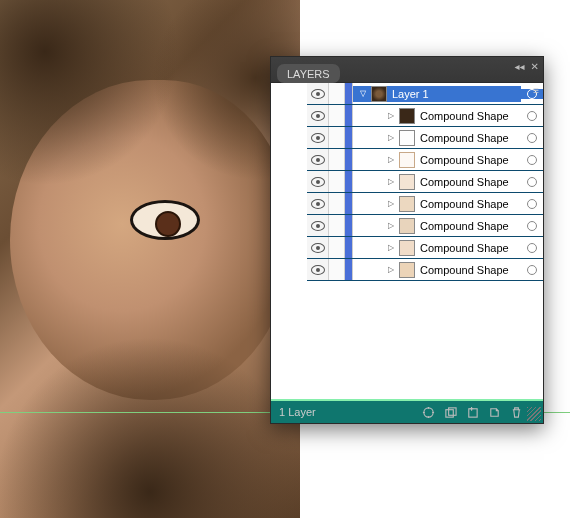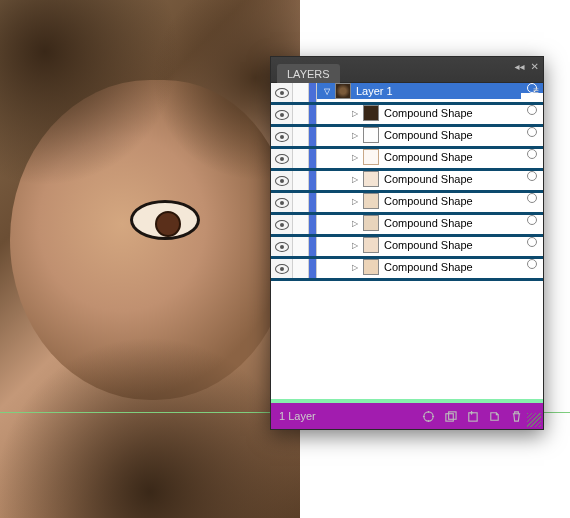--- a/index.html
+++ b/index.html
@@ -65,39 +65,40 @@
     padding-left: 6px;
     border-bottom:1px solid #2a2a2a;
   }
   .panel-tab {
     background:#535353;
     padding: 4px 10px 3px;
     font-size:11px;
     color:#ddd;
     border-top-left-radius:3px;
     border-top-right-radius:3px;
-    position:relative; top:1px;
+    position:relative; top:1px;border-radius:7px;
   }
   .panel-controls {
     position:absolute; right:4px; top:4px;
     display:flex; gap:6px;
   }
   .panel-controls span { cursor:pointer; font-size:10px; color:#bbb; }
   .panel-menu { position:absolute; right:4px; top:28px; color:#ccc; font-size:10px; cursor:pointer; }
 
   .layer-list {
     background:#fff;
     color:#000;
     max-height: 360px;
     overflow:hidden;
   }
   .row {
-    display:flex; align-items:flex-start;
+    display:flex; align-items:center;
     height:22px;
-    border-bottom:3px solid #0c4a6e;
+    border-bottom:1px solid #0c4a6e;
+    margin-left:36px;
   }
   .vis-col {
     width:22px; height:100%;
     display:flex;align-items:center;justify-content:center;
     border-right:1px solid #d0d0d0;
     background:#f5f5f5;
   }
   .lock-col {
     width:16px; height:100%;
     border-right:1px solid #d0d0d0;
@@ -149,24 +150,24 @@
   .thumb.shape6 { background:#e8d4bc; }
   .thumb.shape7 { background:#f0dcc8; }
   .thumb.shape8 { background:#ecd4b8; }
   .label { flex:1; padding-left:2px; white-space:nowrap; overflow:hidden; }
   .circle-ind {
     width:10px;height:10px;border:1px solid #888;border-radius:50%;
   }
   .row.selected .circle-ind { border-color:#fff; }
 
   .status-bar {
-    height:30px;
-    background:#a21caf;
+    height:24px;
+    background:#0f766e;
     display:flex;align-items:center;
-    border-top:4px solid #86efac;
+    border-top:2px solid #86efac;
     color:#ccc;
     font-size:11px;
   }
   .status-text { padding:0 8px; flex:0 0 auto; }
   .status-spacer { flex:1; }
   .status-btn {
     width:22px;height:24px;
     display:flex;align-items:center;justify-content:center;
     color:#bbb;
     cursor:pointer;

